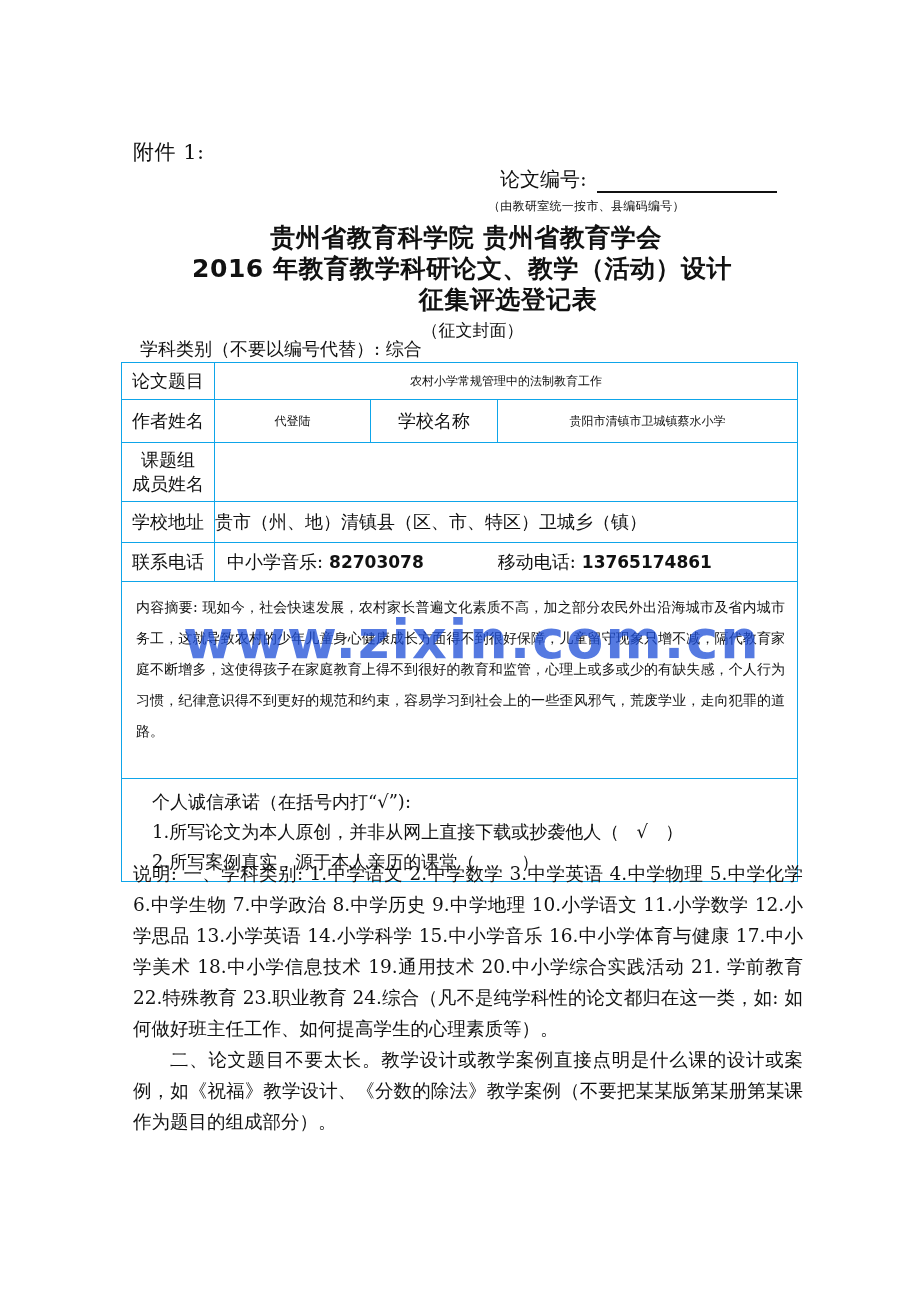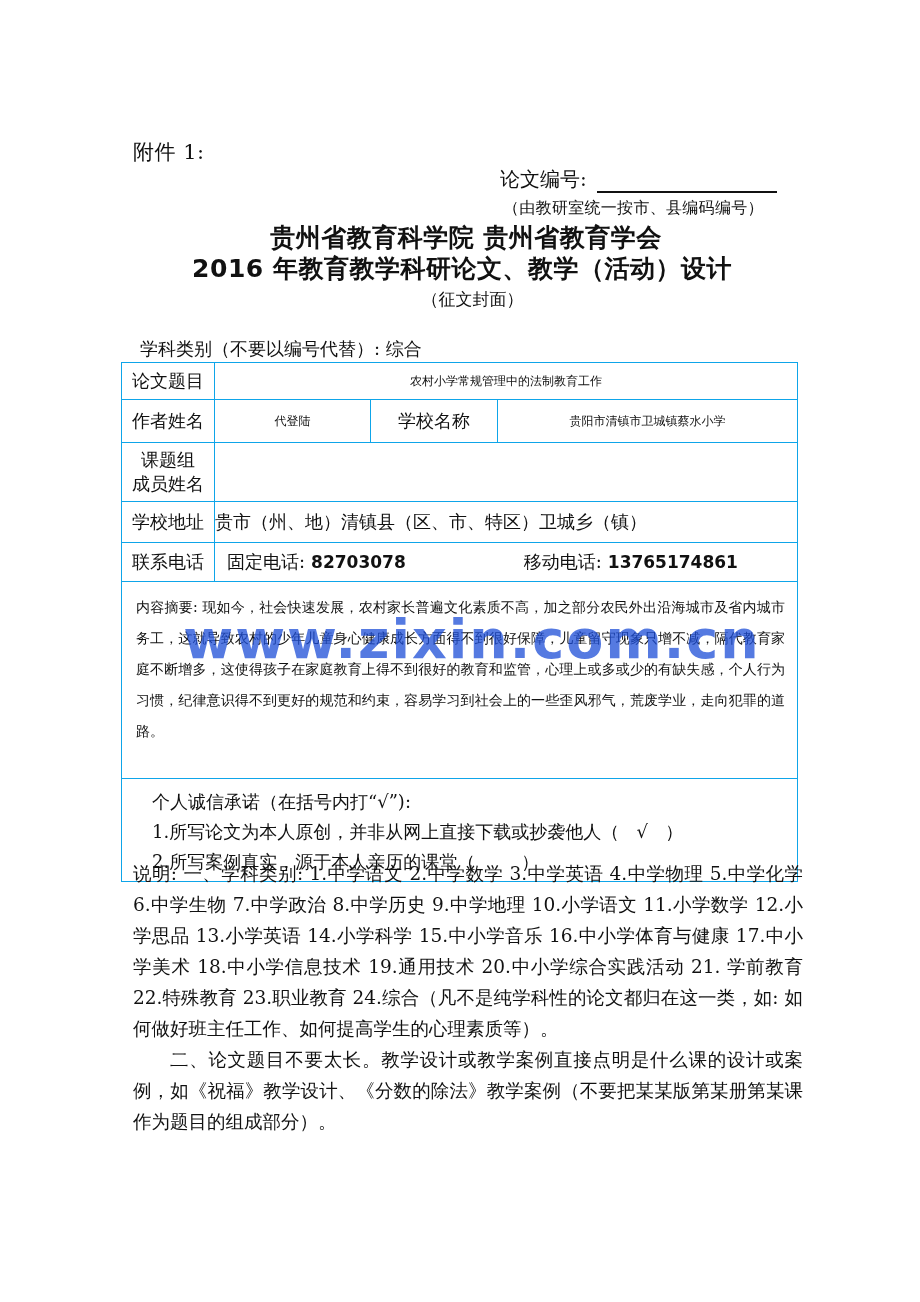--- a/index.html
+++ b/index.html
@@ -43,23 +43,23 @@
   .paperno-label { white-space: nowrap; }
   .paperno-blank {
     display: inline-block;
     width: 180px;
     margin-left: 10px;
     border-bottom: 2px solid #111;
     height: 18px;
   }
   .paperno-note {
     position: absolute;
-    left: 503px;
+    left: 488px;
     top: 198px;
-    font-size: 16px;
+    font-size: 12px;
     letter-spacing: 0.3px;
   }
 
   
   .title-block {
     position: absolute;
     left: 0;
     top: 222px;
     width: 920px;
     text-align: center;
@@ -125,21 +125,21 @@
     padding-left: 14px;
     font-size: 18px;
   }
   .phone-wrap {
     display: flex;
     align-items: center;
     padding-left: 12px;
     font-size: 18px;
   }
   .phone-fixed { white-space: nowrap; }
-  .phone-mobile { white-space: nowrap; margin-left: 118px; }
+  .phone-mobile { white-space: nowrap; margin-left: 74px; }
   .phone-num {
     font-family: "DejaVu Sans", "Liberation Sans", sans-serif;
     font-weight: bold;
     font-size: 17px;
     margin-left: 6px;
   }
 
   
   .r-abstract td { height: 196px; vertical-align: top; }
   .abstract-body {
@@ -203,20 +203,21 @@
 
   <div class="paperno-row">
     <span class="paperno-label">论文编号:</span>
     <span class="paperno-blank"></span>
   </div>
   <div class="paperno-note">（由教研室统一按市、县编码编号）</div>
 
   <div class="title-block">
     <div class="title-line l1">贵州省教育科学院 贵州省教育学会</div>
     <div class="title-line l2">2016 年教育教学科研论文、教学（活动）设计</div>
+    <div class="title-line l3">征集评选登记表</div>
     <div class="title-sub">（征文封面）</div>
   </div>
 
   <div class="subject-cat">学科类别（不要以编号代替）:  综合</div>
 
   <table class="form-table">
     <colgroup>
       <col style="width:93px">
       <col style="width:156px">
       <col style="width:127px">
@@ -242,21 +243,21 @@
       </tr>
       <tr class="r-addr">
         <td class="cell-label">学校地址</td>
         <td class="addr-text" colspan="3">贵市（州、地）清镇县（区、市、特区）卫城乡（镇）</td>
       </tr>
       <tr class="r-phone">
         <td class="cell-label">联系电话</td>
         <td colspan="3">
           <div class="phone-wrap">
             <span class="phone-fixed">
-              <span>固定电话:</span><span class="phone-num">82703078</span>
+              <span>中小学音乐:</span><span class="phone-num">82703078</span>
             </span>
             <span class="phone-mobile">
               <span>移动电话:</span><span class="phone-num">13765174861</span>
             </span>
           </div>
         </td>
       </tr>
       <tr class="r-abstract">
         <td colspan="4">
           <div class="abstract-body">

